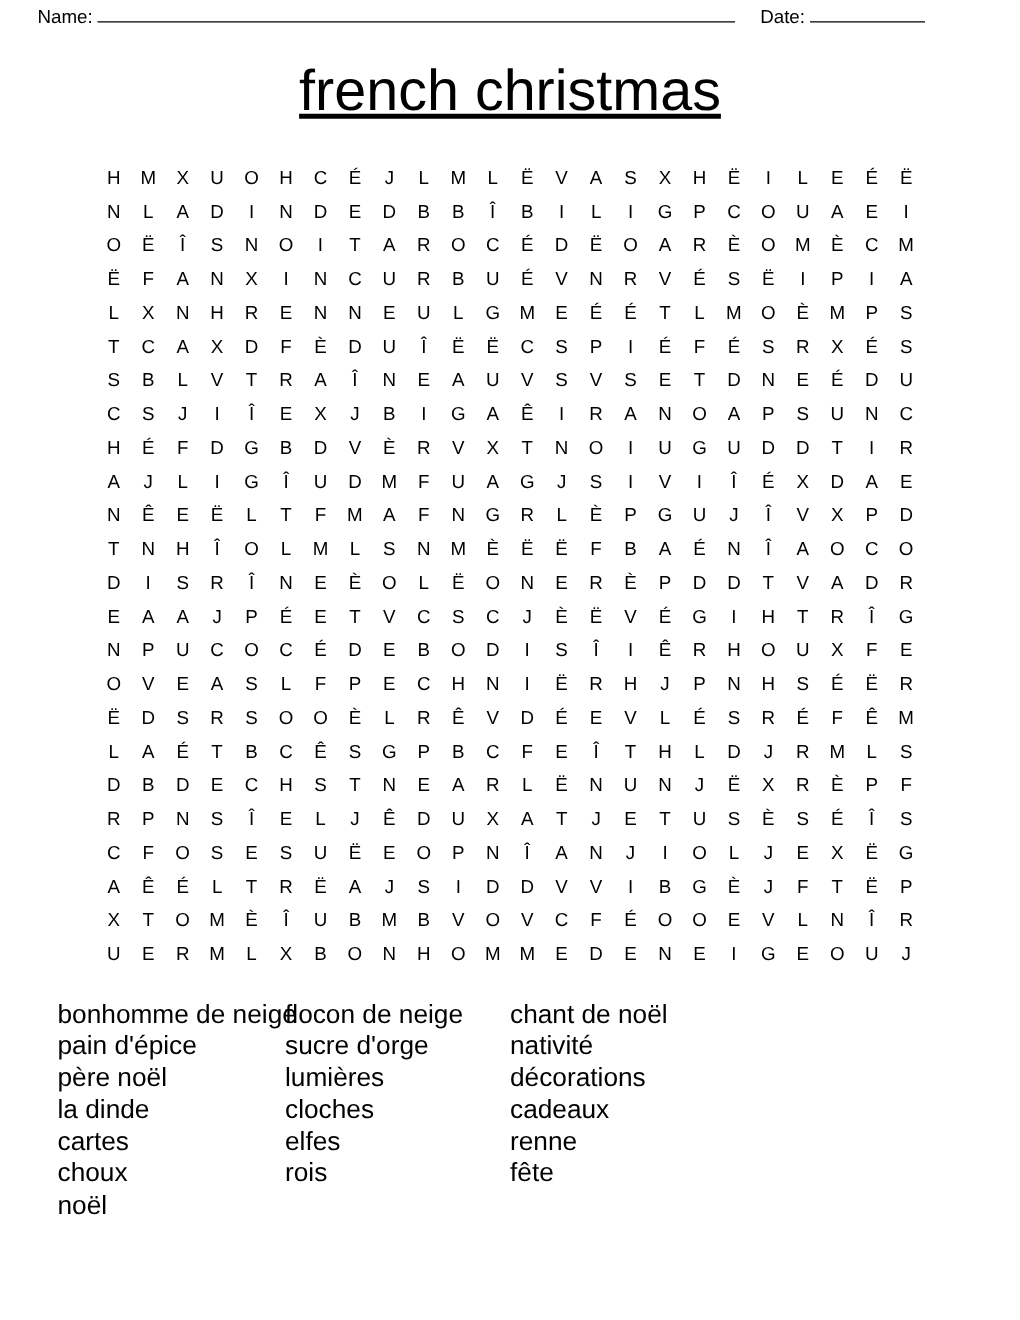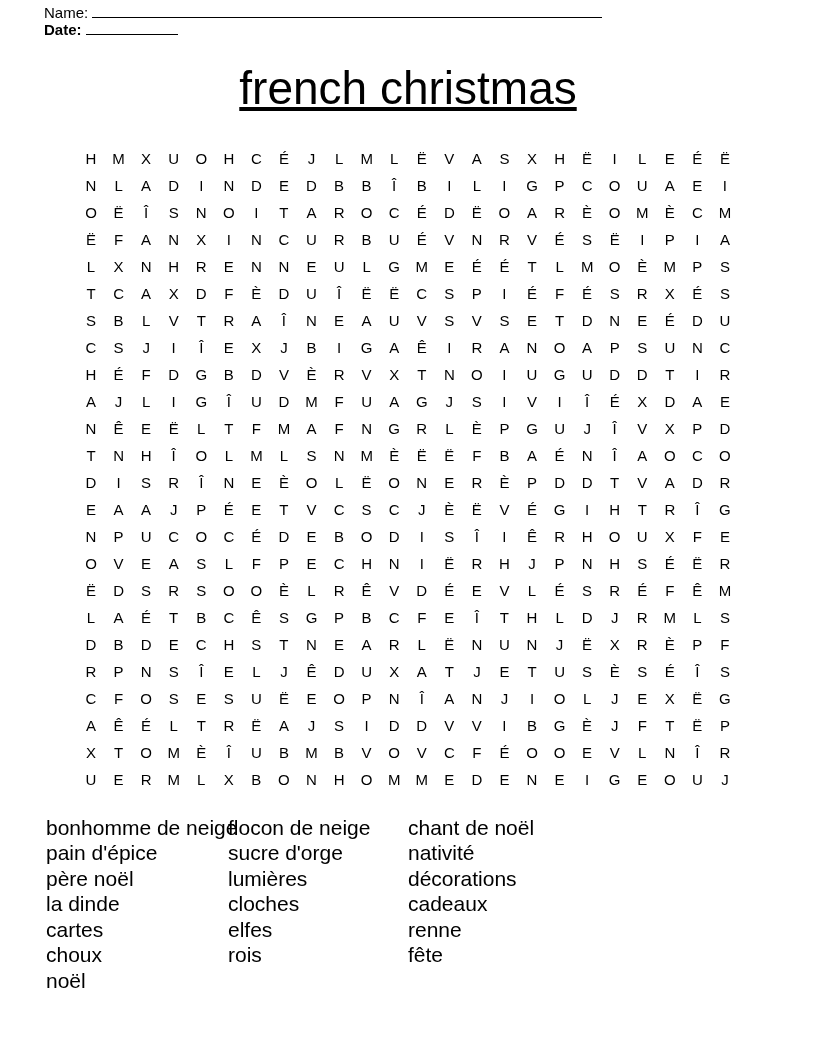--- a/index.html
+++ b/index.html
@@ -23,21 +23,20 @@
     position: relative;
   }
 
   
   .header-row {
     display: flex;
     align-items: baseline;
     justify-content: space-between;
     padding: 4px 76px 0 30px;
     font-size: 15px;
-    flex-direction: column;
   }
   .name-block {
     display: flex;
     align-items: baseline;
     flex: 1 1 auto;
   }
   .name-label, .date-label {
     white-space: nowrap;
     font-size: 15px;
   }
@@ -45,21 +44,20 @@
     display: inline-block;
     border-bottom: 1px solid #000;
     height: 13px;
     margin-left: 4px;
   }
   .name-line { width: 510px; }
   .date-block {
     display: flex;
     align-items: baseline;
     margin-left: 14px;
-    font-weight: bold;
   }
   .date-line { width: 92px; }
 
   
   .title {
     text-align: center;
     font-size: 46px;
     font-weight: normal;
     letter-spacing: 0px;
     margin: 24px 0 0 0;

